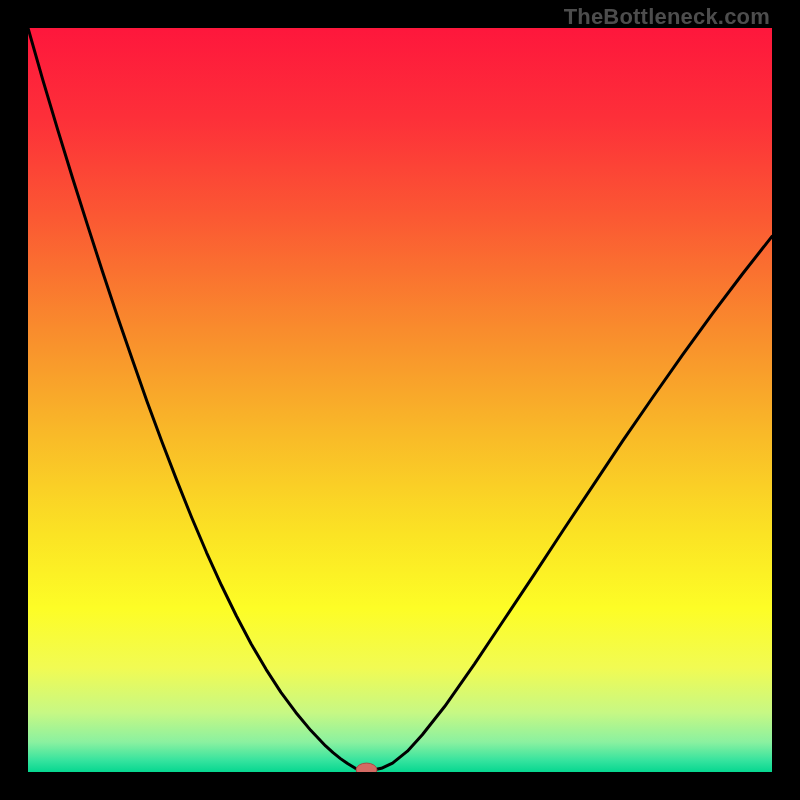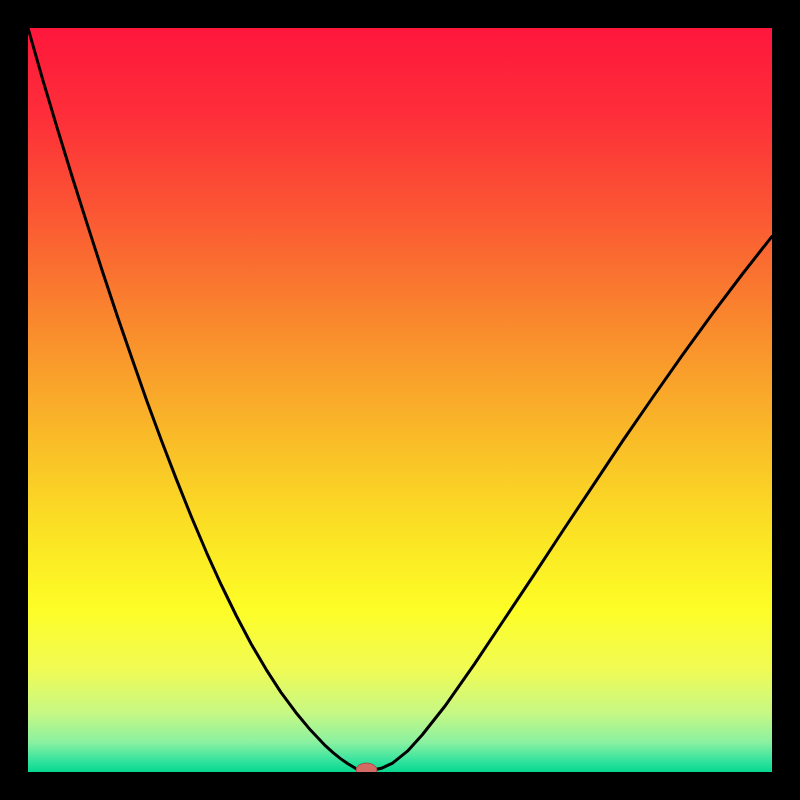--- a/index.html
+++ b/index.html
@@ -36,20 +36,21 @@
     font-weight: 600;
     letter-spacing: 0.2px;
     z-index: 10;
   }
   svg { display: block; }
 </style>
 </head>
 <body>
 
 <div class="frame">
+  <div class="watermark">TheBottleneck.com</div>
   <div class="plot-area">
     <svg id="chart-svg" width="744" height="744" viewBox="0 0 744 744" preserveAspectRatio="none">
       <defs>
         <linearGradient id="bg-grad" x1="0" y1="0" x2="0" y2="1">
             <stop offset="0.00%" stop-color="#fe173c"></stop>
             <stop offset="12.00%" stop-color="#fd2f39"></stop>
             <stop offset="25.00%" stop-color="#fb5733"></stop>
             <stop offset="40.00%" stop-color="#f98a2d"></stop>
             <stop offset="55.00%" stop-color="#f9bb28"></stop>
             <stop offset="68.00%" stop-color="#fbe324"></stop>

